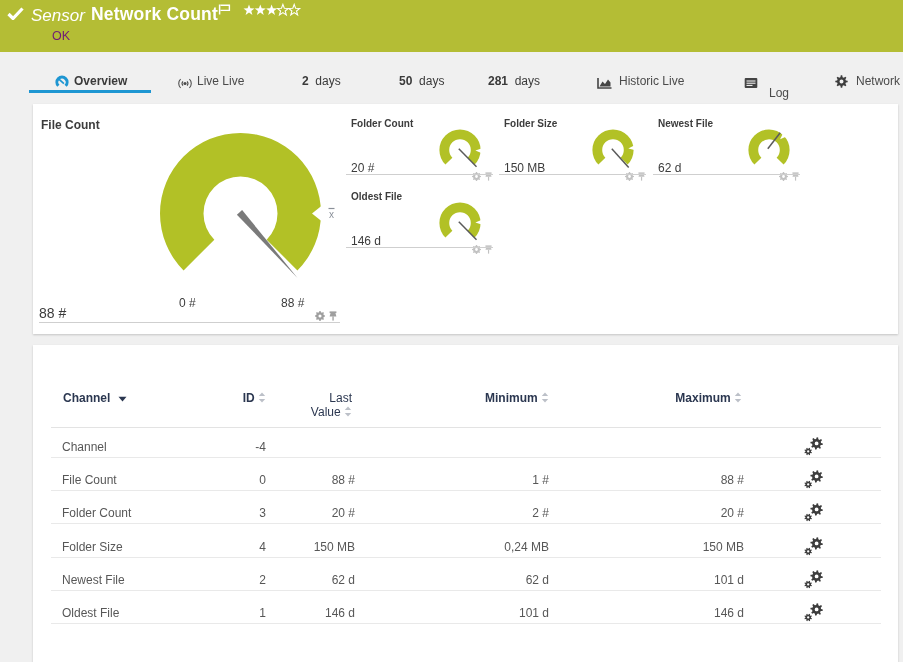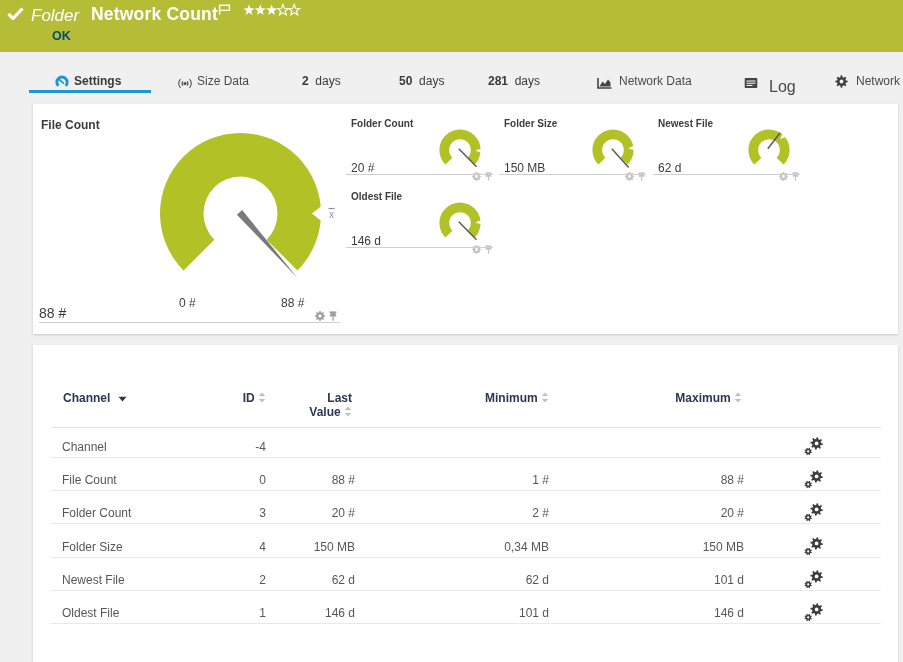--- a/index.html
+++ b/index.html
@@ -2,66 +2,66 @@
 <html><head><meta charset="utf-8"><style>
 * { margin:0; padding:0; box-sizing:border-box; }
 body { width:903px; height:662px; background:#f0f0f0; font-family:"Liberation Sans",sans-serif; position:relative; overflow:hidden; }
 .abs { position:absolute; }
 </style></head><body>
 
 <div class="abs" style="left:0;top:0;width:903px;height:52px;background:#b4bd35">
   <div class="abs" style="left:7px;top:6px"><svg width="17" height="13" viewBox="0 0 17 13">
         <path d="M1.5 7 L6 11.5 L15.5 1.5" fill="none" stroke="#fff" stroke-width="3.2"></path>
       </svg></div>
-  <div class="abs" style="left:31px;top:6px;font-size:17px;font-style:italic;color:#fff">Folder</div>
+  <div class="abs" style="left:31px;top:6px;font-size:17px;font-style:italic;color:#fff">Sensor</div>
   <div class="abs" style="left:91px;top:4px;font-size:17.5px;font-weight:bold;letter-spacing:0.2px;color:#fff">Network Count</div>
   <div class="abs" style="left:218px;top:1px"><svg width="13" height="11" viewBox="0 0 13 11">
         <path d="M1.6 0.5 V10.5" stroke="#fff" stroke-width="1.5"></path>
         <path d="M2.4 1.2 H11.4 V6.4 H2.4" fill="none" stroke="#fff" stroke-width="1.4"></path>
       </svg></div>
   <div class="abs" style="left:243px;top:3px"><svg width="62" height="14" viewBox="0 0 62 14">
         <polygon points="6.0,1.4 7.4,5.2 11.5,5.4 8.3,8.0 9.4,11.9 6.0,9.6 2.6,11.9 3.7,8.0 0.5,5.4 4.6,5.2" fill="#fff"></polygon>
         <polygon points="17.3,1.4 18.7,5.2 22.8,5.4 19.6,8.0 20.7,11.9 17.3,9.6 13.9,11.9 15.0,8.0 11.8,5.4 15.9,5.2" fill="#fff"></polygon>
         <polygon points="28.6,1.4 30.0,5.2 34.1,5.4 30.9,8.0 32.0,11.9 28.6,9.6 25.2,11.9 26.3,8.0 23.1,5.4 27.2,5.2" fill="#fff"></polygon>
         <polygon points="39.9,1.4 41.3,5.2 45.4,5.4 42.2,8.0 43.3,11.9 39.9,9.6 36.5,11.9 37.6,8.0 34.4,5.4 38.5,5.2" fill="none" stroke="#fff" stroke-width="1.1"></polygon>
         <polygon points="51.2,1.4 52.6,5.2 56.7,5.4 53.5,8.0 54.6,11.9 51.2,9.6 47.8,11.9 48.9,8.0 45.7,5.4 49.8,5.2" fill="none" stroke="#fff" stroke-width="1.1"></polygon>
       </svg></div>
-  <div class="abs" style="left:52px;top:29px;font-size:12.5px;font-weight:bold;color:#0c4a6e">OK</div>
+  <div class="abs" style="left:52px;top:29px;font-size:12.5px;font-weight:normal;color:#701a75">OK</div>
 </div>
 
 <div class="abs" style="left:29px;top:70px;width:122px;height:23px;border-bottom:3px solid #1e96d2">
   <div class="abs" style="left:26px;top:4px"><svg width="14" height="13" viewBox="0 0 14 13">
         <path d="M2.33 11.87 A6.6 6.6 0 1 1 11.67 11.87 L9.55 9.75 A3.6 3.6 0 1 0 4.45 9.75 Z" fill="#1e96d2"></path>
         <line x1="3.6" y1="3.9" x2="8.9" y2="8.7" stroke="#1e96d2" stroke-width="1.7"></line>
       </svg></div>
-  <div class="abs" style="left:45px;top:4px;font-size:12px;font-weight:bold;color:#3a3a3a">Settings</div>
+  <div class="abs" style="left:45px;top:4px;font-size:12px;font-weight:bold;color:#3a3a3a">Overview</div>
 </div>
 <div class="abs" style="left:178px;top:75px"><svg width="14" height="11" viewBox="0 0 14 11">
       <circle cx="7" cy="5.5" r="1.55" fill="#4a4a4a"></circle>
       <path d="M4.9 3.4 A3.2 3.2 0 0 0 4.9 7.6" fill="none" stroke="#4a4a4a" stroke-width="1.05"></path>
       <path d="M9.1 3.4 A3.2 3.2 0 0 1 9.1 7.6" fill="none" stroke="#4a4a4a" stroke-width="1.05"></path>
       <path d="M2.6 1.2 A5.9 5.9 0 0 0 2.6 9.8" fill="none" stroke="#4a4a4a" stroke-width="1.05"></path>
       <path d="M11.4 1.2 A5.9 5.9 0 0 1 11.4 9.8" fill="none" stroke="#4a4a4a" stroke-width="1.05"></path>
     </svg></div>
-<div class="abs" style="left:197px;top:74px;font-size:12px;color:#4a4a4a">Size Data</div>
+<div class="abs" style="left:197px;top:74px;font-size:12px;color:#4a4a4a">Live Live</div>
 <div class="abs" style="left:302px;top:74px;font-size:12px;color:#3a3a3a"><b>2</b>&nbsp; days</div>
 <div class="abs" style="left:399px;top:74px;font-size:12px;color:#3a3a3a"><b>50</b>&nbsp; days</div>
 <div class="abs" style="left:488px;top:74px;font-size:12px;color:#3a3a3a"><b>281</b>&nbsp; days</div>
 <div class="abs" style="left:597px;top:75px"><svg width="15" height="12" viewBox="0 0 15 12">
       <path d="M1 1 V11 H14.5" fill="none" stroke="#444" stroke-width="1.6"></path>
       <path d="M2.5 9.5 L5.5 4.5 L8 7 L11 2.5 L13.5 5.5 V9.5 Z" fill="#444"></path>
     </svg></div>
-<div class="abs" style="left:619px;top:74px;font-size:12px;color:#4a4a4a">Network Data</div>
+<div class="abs" style="left:619px;top:74px;font-size:12px;color:#4a4a4a">Historic Live</div>
 <div class="abs" style="left:744px;top:75px"><svg width="14" height="12" viewBox="0 0 14 12">
       <rect x="0.7" y="1" width="12.6" height="10" rx="1" fill="#444"></rect>
       <line x1="2.5" y1="4" x2="11.5" y2="4" stroke="#fff" stroke-width="1"></line>
       <line x1="2.5" y1="6.2" x2="11.5" y2="6.2" stroke="#fff" stroke-width="1"></line>
       <line x1="2.5" y1="8.4" x2="8.5" y2="8.4" stroke="#fff" stroke-width="1"></line>
     </svg></div>
-<div class="abs" style="left:769px;top:78px;font-size:16px;color:#4a4a4a">Log</div>
+<div class="abs" style="left:769px;top:86px;font-size:12px;color:#4a4a4a">Log</div>
 <div class="abs" style="left:835px;top:74px"><svg width="13" height="13" viewBox="0 0 13 13">
       <path d="M10.87 5.42 L12.66 5.77 A6.20 6.20 0 0 1 12.66 7.23 L10.87 7.58 A4.50 4.50 0 0 1 10.36 8.82 L11.37 10.34 A6.20 6.20 0 0 1 10.34 11.37 L8.82 10.36 A4.50 4.50 0 0 1 7.58 10.87 L7.23 12.66 A6.20 6.20 0 0 1 5.77 12.66 L5.42 10.87 A4.50 4.50 0 0 1 4.18 10.36 L2.66 11.37 A6.20 6.20 0 0 1 1.63 10.34 L2.64 8.82 A4.50 4.50 0 0 1 2.13 7.58 L0.34 7.23 A6.20 6.20 0 0 1 0.34 5.77 L2.13 5.42 A4.50 4.50 0 0 1 2.64 4.18 L1.63 2.66 A6.20 6.20 0 0 1 2.66 1.63 L4.18 2.64 A4.50 4.50 0 0 1 5.42 2.13 L5.77 0.34 A6.20 6.20 0 0 1 7.23 0.34 L7.58 2.13 A4.50 4.50 0 0 1 8.82 2.64 L10.34 1.63 A6.20 6.20 0 0 1 11.37 2.66 L10.36 4.18 Z M8.50 6.50 A2.00 2.00 0 1 0 4.50 6.50 A2.00 2.00 0 1 0 8.50 6.50 Z" fill="#3d3d3d" fill-rule="evenodd"></path>
     </svg></div>
 <div class="abs" style="left:856px;top:74px;font-size:12px;color:#4a4a4a">Network</div>
 
 <div class="abs" style="left:33px;top:104px;width:865px;height:230px;background:#fff;box-shadow:0 1px 2px rgba(0,0,0,0.18)">
   <div class="abs" style="left:8px;top:14px;font-size:12px;font-weight:bold;color:#3c3c3c">File Count</div>
   <div class="abs" style="left:122px;top:24px;width:180px;height:160px">
       <svg width="180" height="160" viewBox="0 0 180 160" style="position:absolute;left:0;top:0">
         <path d="M28.58 142.42 A80.5 80.5 0 1 1 142.42 142.42 L111.66 111.66 A37 37 0 1 0 59.34 111.66 Z" fill="#b2c126"></path>
@@ -162,21 +162,21 @@
 
 <div class="abs" style="left:33px;top:345px;width:865px;height:330px;background:#fff;box-shadow:0 1px 2px rgba(0,0,0,0.18)"></div>
 <div class="abs" style="left:63px;top:391px;font-size:12px;font-weight:bold;color:#2b3750">Channel
   <svg width="9" height="6" viewBox="0 0 9 6" style="margin-left:4px">
       <path d="M0.5 0.8 L8.5 0.8 L4.5 5.5 Z" fill="#2b3750"></path>
     </svg></div>
 <div class="abs" style="left:168px;top:391px;width:98px;text-align:right;font-size:12px;font-weight:bold;color:#2b3750">ID <svg width="8" height="11" viewBox="0 0 8 11" style="vertical-align:-1px">
       <path d="M4 0.5 L7.2 4 L0.8 4 Z" fill="#bcc0c8"></path>
       <path d="M4 10.5 L7.2 7 L0.8 7 Z" fill="#bcc0c8"></path>
     </svg></div>
-<div class="abs" style="left:255px;top:391px;width:97px;text-align:right;font-size:12px;font-weight:bold;color:#2b3750">Last<br>Value <svg width="8" height="11" viewBox="0 0 8 11" style="vertical-align:-1px">
+<div class="abs" style="left:255px;top:391px;width:97px;text-align:right;font-size:12px;font-weight:normal;color:#2b3750">Last<br>Value <svg width="8" height="11" viewBox="0 0 8 11" style="vertical-align:-1px">
       <path d="M4 0.5 L7.2 4 L0.8 4 Z" fill="#bcc0c8"></path>
       <path d="M4 10.5 L7.2 7 L0.8 7 Z" fill="#bcc0c8"></path>
     </svg></div>
 <div class="abs" style="left:449px;top:391px;width:100px;text-align:right;font-size:12px;font-weight:bold;color:#2b3750">Minimum <svg width="8" height="11" viewBox="0 0 8 11" style="vertical-align:-1px">
       <path d="M4 0.5 L7.2 4 L0.8 4 Z" fill="#bcc0c8"></path>
       <path d="M4 10.5 L7.2 7 L0.8 7 Z" fill="#bcc0c8"></path>
     </svg></div>
 <div class="abs" style="left:644px;top:391px;width:98px;text-align:right;font-size:12px;font-weight:bold;color:#2b3750">Maximum <svg width="8" height="11" viewBox="0 0 8 11" style="vertical-align:-1px">
       <path d="M4 0.5 L7.2 4 L0.8 4 Z" fill="#bcc0c8"></path>
       <path d="M4 10.5 L7.2 7 L0.8 7 Z" fill="#bcc0c8"></path>
@@ -209,21 +209,21 @@
 <div style="position:absolute;left:449px;top:506px;width:100px;text-align:right;font-size:12px;color:#575757">2 #</div>
 <div style="position:absolute;left:644px;top:506px;width:100px;text-align:right;font-size:12px;color:#575757">20 #</div>
 <div style="position:absolute;left:802px;top:502px"><svg width="23" height="23" viewBox="0 0 23 23">
       <path d="M19.08 6.93 L20.80 7.54 A6.20 6.20 0 0 1 20.60 8.98 L18.77 9.08 A4.50 4.50 0 0 1 18.09 10.23 L18.89 11.88 A6.20 6.20 0 0 1 17.72 12.76 L16.36 11.54 A4.50 4.50 0 0 1 15.07 11.88 L14.46 13.60 A6.20 6.20 0 0 1 13.02 13.40 L12.92 11.57 A4.50 4.50 0 0 1 11.77 10.89 L10.12 11.69 A6.20 6.20 0 0 1 9.24 10.52 L10.46 9.16 A4.50 4.50 0 0 1 10.12 7.87 L8.40 7.26 A6.20 6.20 0 0 1 8.60 5.82 L10.43 5.72 A4.50 4.50 0 0 1 11.11 4.57 L10.31 2.92 A6.20 6.20 0 0 1 11.48 2.04 L12.84 3.26 A4.50 4.50 0 0 1 14.13 2.92 L14.74 1.20 A6.20 6.20 0 0 1 16.18 1.40 L16.28 3.23 A4.50 4.50 0 0 1 17.43 3.91 L19.08 3.11 A6.20 6.20 0 0 1 19.96 4.28 L18.74 5.64 Z M16.50 7.40 A1.90 1.90 0 1 0 12.70 7.40 A1.90 1.90 0 1 0 16.50 7.40 Z" fill="#3d3d3d" fill-rule="evenodd"></path>
       <path d="M8.97 15.79 L9.96 16.43 A3.90 3.90 0 0 1 9.62 17.28 L8.47 17.04 A2.80 2.80 0 0 1 7.88 17.64 L8.14 18.79 A3.90 3.90 0 0 1 7.29 19.14 L6.64 18.17 A2.80 2.80 0 0 1 5.81 18.17 L5.17 19.16 A3.90 3.90 0 0 1 4.32 18.82 L4.56 17.67 A2.80 2.80 0 0 1 3.96 17.08 L2.81 17.34 A3.90 3.90 0 0 1 2.46 16.49 L3.43 15.84 A2.80 2.80 0 0 1 3.43 15.01 L2.44 14.37 A3.90 3.90 0 0 1 2.78 13.52 L3.93 13.76 A2.80 2.80 0 0 1 4.52 13.16 L4.26 12.01 A3.90 3.90 0 0 1 5.11 11.66 L5.76 12.63 A2.80 2.80 0 0 1 6.59 12.63 L7.23 11.64 A3.90 3.90 0 0 1 8.08 11.98 L7.84 13.13 A2.80 2.80 0 0 1 8.44 13.72 L9.59 13.46 A3.90 3.90 0 0 1 9.94 14.31 L8.97 14.96 Z M7.35 15.40 A1.15 1.15 0 1 0 5.05 15.40 A1.15 1.15 0 1 0 7.35 15.40 Z" fill="#3d3d3d" fill-rule="evenodd"></path>
     </svg></div>
 <div style="position:absolute;left:51px;width:830px;top:557px;height:1px;background:#e9e9e9"></div>
 <div style="position:absolute;left:62px;top:540px;font-size:12px;color:#575757">Folder Size</div>
 <div style="position:absolute;left:168px;top:540px;width:98px;text-align:right;font-size:12px;color:#575757">4</div>
 <div style="position:absolute;left:255px;top:540px;width:100px;text-align:right;font-size:12px;color:#575757">150 MB</div>
-<div style="position:absolute;left:449px;top:540px;width:100px;text-align:right;font-size:12px;color:#575757">0,34 MB</div>
+<div style="position:absolute;left:449px;top:540px;width:100px;text-align:right;font-size:12px;color:#575757">0,24 MB</div>
 <div style="position:absolute;left:644px;top:540px;width:100px;text-align:right;font-size:12px;color:#575757">150 MB</div>
 <div style="position:absolute;left:802px;top:536px"><svg width="23" height="23" viewBox="0 0 23 23">
       <path d="M19.08 6.93 L20.80 7.54 A6.20 6.20 0 0 1 20.60 8.98 L18.77 9.08 A4.50 4.50 0 0 1 18.09 10.23 L18.89 11.88 A6.20 6.20 0 0 1 17.72 12.76 L16.36 11.54 A4.50 4.50 0 0 1 15.07 11.88 L14.46 13.60 A6.20 6.20 0 0 1 13.02 13.40 L12.92 11.57 A4.50 4.50 0 0 1 11.77 10.89 L10.12 11.69 A6.20 6.20 0 0 1 9.24 10.52 L10.46 9.16 A4.50 4.50 0 0 1 10.12 7.87 L8.40 7.26 A6.20 6.20 0 0 1 8.60 5.82 L10.43 5.72 A4.50 4.50 0 0 1 11.11 4.57 L10.31 2.92 A6.20 6.20 0 0 1 11.48 2.04 L12.84 3.26 A4.50 4.50 0 0 1 14.13 2.92 L14.74 1.20 A6.20 6.20 0 0 1 16.18 1.40 L16.28 3.23 A4.50 4.50 0 0 1 17.43 3.91 L19.08 3.11 A6.20 6.20 0 0 1 19.96 4.28 L18.74 5.64 Z M16.50 7.40 A1.90 1.90 0 1 0 12.70 7.40 A1.90 1.90 0 1 0 16.50 7.40 Z" fill="#3d3d3d" fill-rule="evenodd"></path>
       <path d="M8.97 15.79 L9.96 16.43 A3.90 3.90 0 0 1 9.62 17.28 L8.47 17.04 A2.80 2.80 0 0 1 7.88 17.64 L8.14 18.79 A3.90 3.90 0 0 1 7.29 19.14 L6.64 18.17 A2.80 2.80 0 0 1 5.81 18.17 L5.17 19.16 A3.90 3.90 0 0 1 4.32 18.82 L4.56 17.67 A2.80 2.80 0 0 1 3.96 17.08 L2.81 17.34 A3.90 3.90 0 0 1 2.46 16.49 L3.43 15.84 A2.80 2.80 0 0 1 3.43 15.01 L2.44 14.37 A3.90 3.90 0 0 1 2.78 13.52 L3.93 13.76 A2.80 2.80 0 0 1 4.52 13.16 L4.26 12.01 A3.90 3.90 0 0 1 5.11 11.66 L5.76 12.63 A2.80 2.80 0 0 1 6.59 12.63 L7.23 11.64 A3.90 3.90 0 0 1 8.08 11.98 L7.84 13.13 A2.80 2.80 0 0 1 8.44 13.72 L9.59 13.46 A3.90 3.90 0 0 1 9.94 14.31 L8.97 14.96 Z M7.35 15.40 A1.15 1.15 0 1 0 5.05 15.40 A1.15 1.15 0 1 0 7.35 15.40 Z" fill="#3d3d3d" fill-rule="evenodd"></path>
     </svg></div>
 <div style="position:absolute;left:51px;width:830px;top:590px;height:1px;background:#e9e9e9"></div>
 <div style="position:absolute;left:62px;top:573px;font-size:12px;color:#575757">Newest File</div>
 <div style="position:absolute;left:168px;top:573px;width:98px;text-align:right;font-size:12px;color:#575757">2</div>
 <div style="position:absolute;left:255px;top:573px;width:100px;text-align:right;font-size:12px;color:#575757">62 d</div>
 <div style="position:absolute;left:449px;top:573px;width:100px;text-align:right;font-size:12px;color:#575757">62 d</div>

